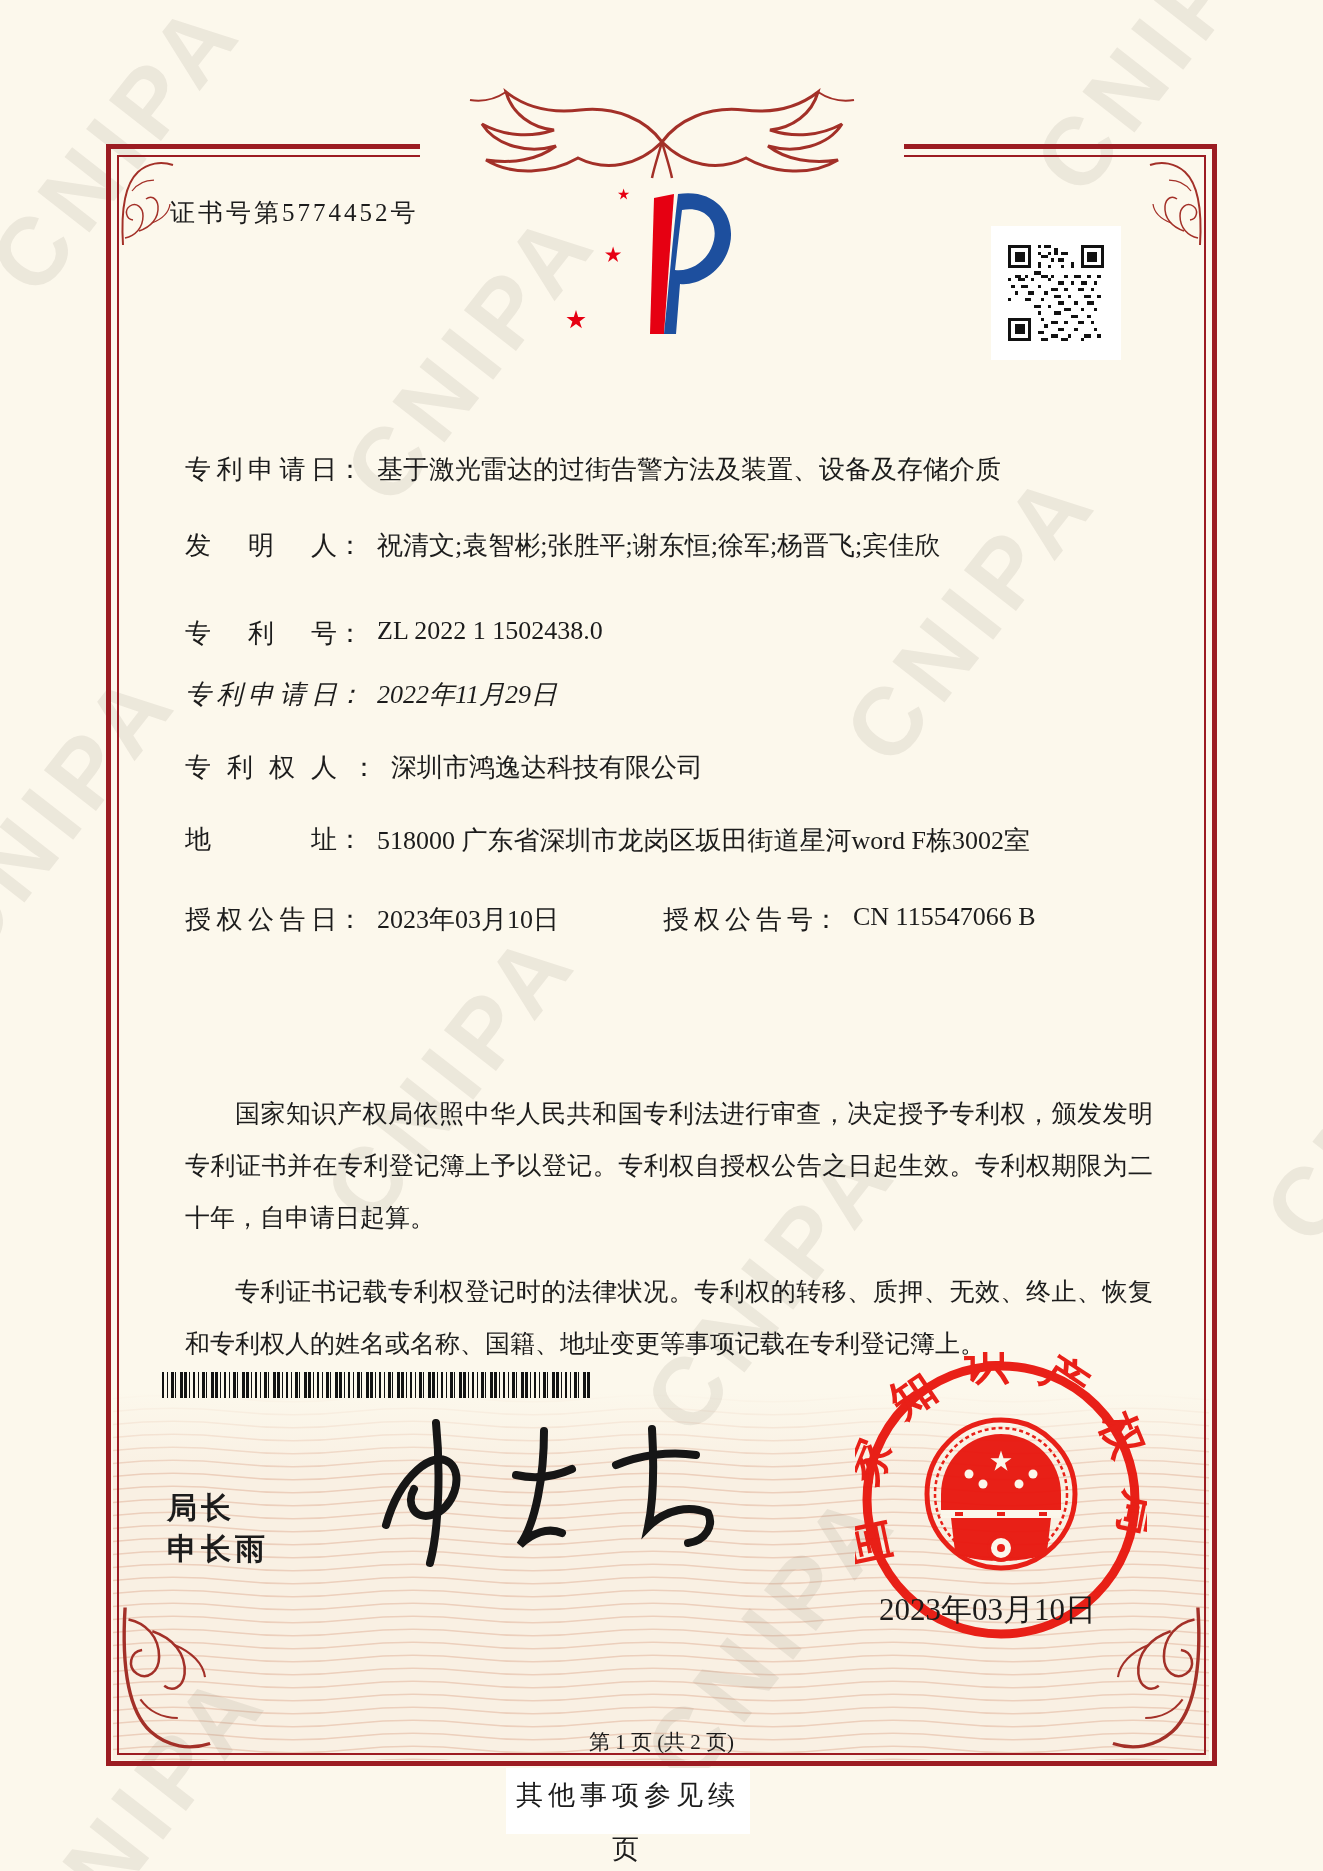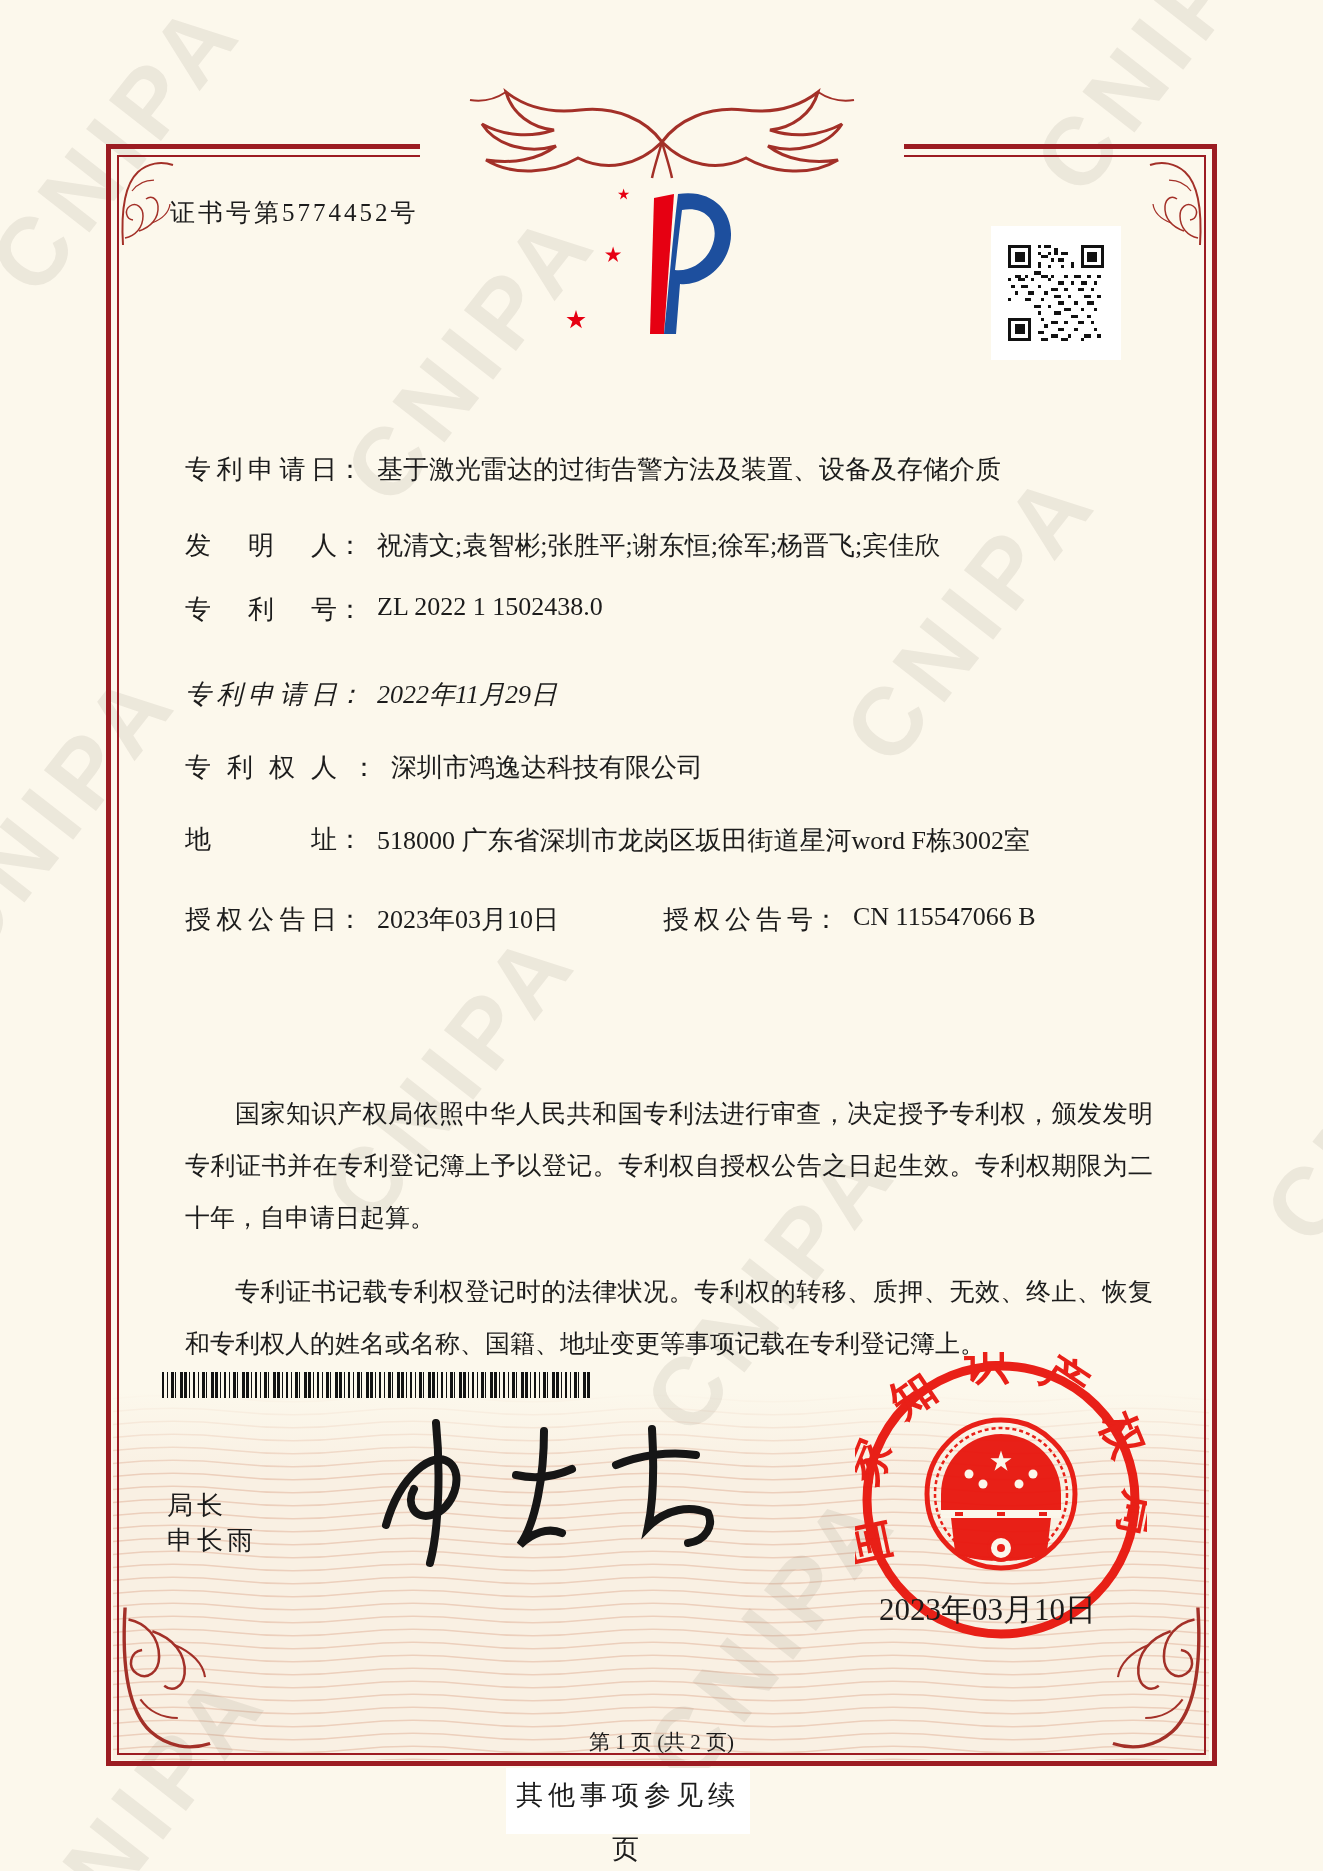--- a/index.html
+++ b/index.html
@@ -30,38 +30,38 @@
   .qr{position:absolute;left:17px;top:18px;width:96px;height:98px;}
   .doc-title{position:absolute;left:0;top:332px;width:1323px;text-align:center;
              font-size:50px;font-weight:bold;letter-spacing:14px;}
   
   .fields{position:absolute;left:185px;top:452px;width:960px;font-size:26px;}
   .frow{position:absolute;left:0;white-space:nowrap;}
   .flabel{display:inline-block;width:152px;text-align:justify;text-align-last:justify;
           vertical-align:top;}
   .fcolon{display:inline-block;vertical-align:top;margin-right:14px;}
   .fvalue{display:inline-block;vertical-align:top;white-space:normal;}
-  .row-name{top:0;} .row-inv{top:76px;} .row-pno{top:140px;} .row-fdate{top:225px;font-style:italic;}
+  .row-name{top:0;} .row-inv{top:76px;} .row-pno{top:164px;} .row-fdate{top:225px;font-style:italic;}
   .row-patentee{top:298px;} .row-addr{top:370px;} .row-grant{top:450px;}
   .addr-val{max-width:705px;line-height:1.45;}
   .grant-no-group{position:absolute;left:478px;top:0;white-space:nowrap;}
   .grant-no-group .flabel{width:150px;}
   
   .paras{position:absolute;left:185px;top:1088px;width:968px;font-size:25px;
          line-height:52px;text-align:justify;}
   .paras p{margin:0 0 22px 0;text-indent:2em;}
   
   .barcode{position:absolute;left:162px;top:1372px;width:428px;height:26px;
     background:repeating-linear-gradient(90deg,
       #121212 0 2px,transparent 2px 5px,#121212 5px 6px,transparent 6px 9px,
       #121212 9px 12px,transparent 12px 13px,#121212 13px 14px,transparent 14px 18px,
       #121212 18px 21px,transparent 21px 22px,#121212 22px 25px,transparent 25px 27px,
       #121212 27px 28px,transparent 28px 31px);}
   .officer{position:absolute;left:167px;top:1488px;font-family:"Liberation Sans",sans-serif;
-           font-weight:normal;font-size:26px;letter-spacing:4px;}
+           font-weight:bold;font-size:30px;letter-spacing:4px;}
   .officer .name{}
   .sig{position:absolute;left:348px;top:1405px;width:400px;height:180px;}
   .seal{position:absolute;left:855px;top:1352px;width:292px;height:300px;opacity:.95;}
   .page-num{position:absolute;left:0;top:1728px;width:1323px;text-align:center;font-size:21px;}
   .note-box{position:absolute;left:506px;top:1768px;width:244px;height:66px;background:#ffffff;
             text-align:center;line-height:54px;font-size:27px;letter-spacing:5px;}
 </style>
 </head>
 <body>
 

